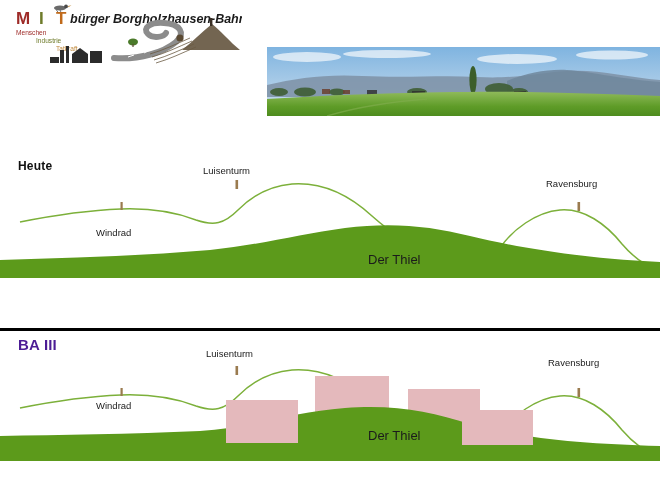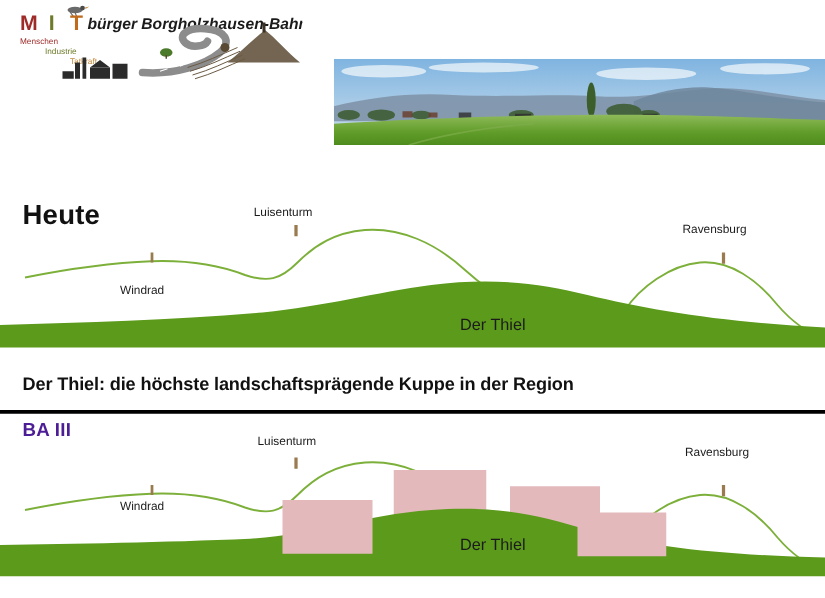--- a/index.html
+++ b/index.html
@@ -53,21 +53,21 @@
   .panel-today { top: 140px;  height: 150px; }
   .panel-ba3   { top: 336px;  height: 142px; }
 
   .panel svg { display: block; }
 
   
   .h-heute {
     position: absolute;
     left: 18px;
     top: 159px;
-    font-size: 22px;
+    font-size: 12px;
     font-weight: bold;
     letter-spacing: 0.2px;
     color: #111111;
   }
   .h-ba3 {
     position: absolute;
     left: 18px;
     top: 336px;
     font-size: 15px;
     font-weight: bold;
@@ -261,21 +261,20 @@
     </svg>
   </div>
 
   <div class="h-heute">Heute</div>
 
   <div class="lbl lbl-windrad-1">Windrad</div>
   <div class="lbl lbl-luisenturm-1">Luisenturm</div>
   <div class="lbl lbl-ravensburg-1">Ravensburg</div>
   <div class="lbl lbl-derthiel-1">Der Thiel</div>
 
-  <div class="caption-mid">Der Thiel: die höchste landschaftsprägende Kuppe in der Region</div>
   <div class="divider"></div>
 
   <div class="h-ba3">BA III</div>
 
   <div class="lbl lbl-windrad-2">Windrad</div>
   <div class="lbl lbl-luisenturm-2">Luisenturm</div>
   <div class="lbl lbl-ravensburg-2">Ravensburg</div>
   <div class="lbl lbl-derthiel-2">Der Thiel</div>
 
 </div>

